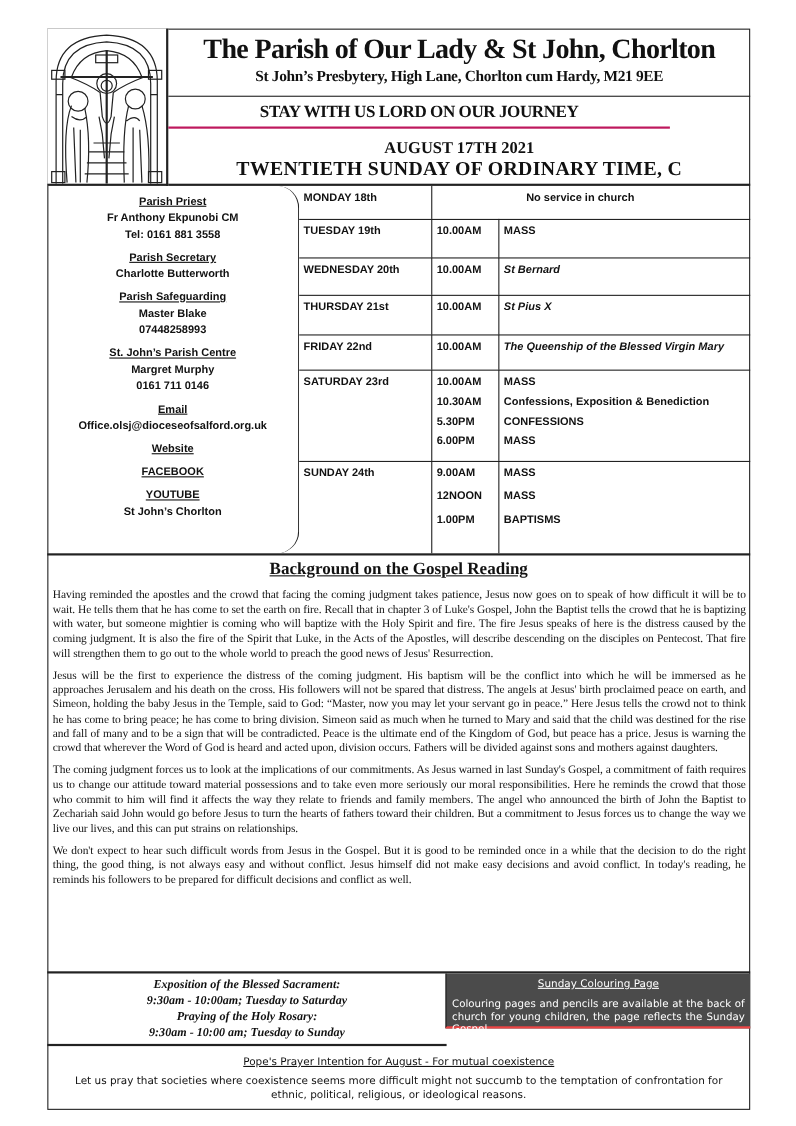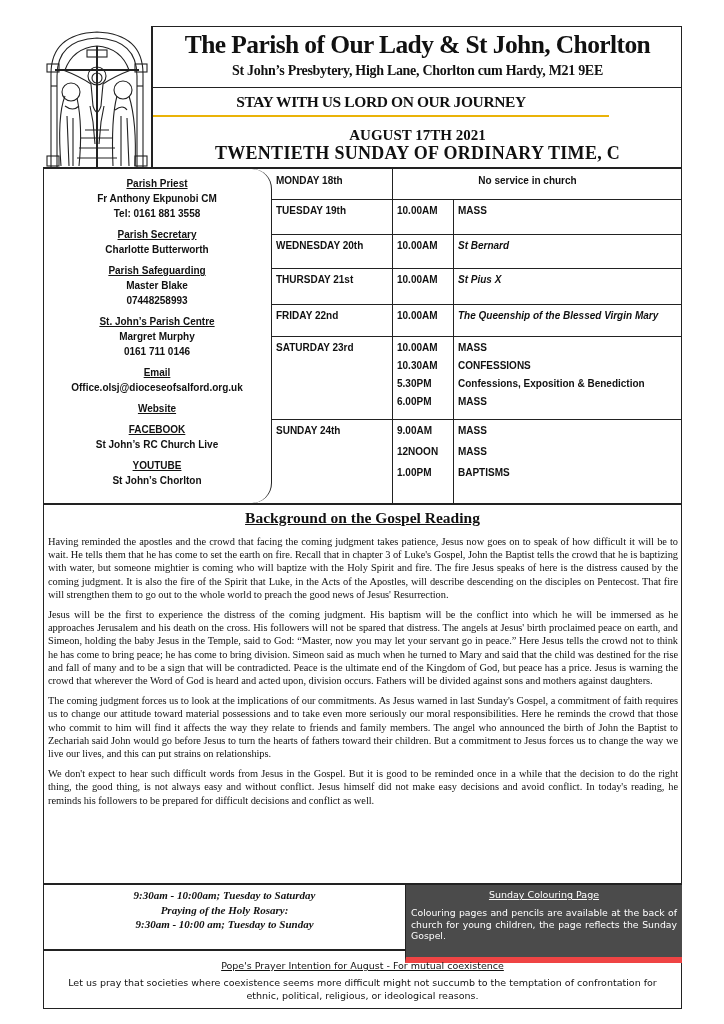--- a/index.html
+++ b/index.html
@@ -10,21 +10,21 @@
   .comic { font-family: "DejaVu Sans", sans-serif; }
 
   
   #frame { left: 43px; top: 26px; width: 639px; height: 983px; border: 1.5px solid #222; }
 
   
   #crucifix { left: 43px; top: 26px; width: 110px; height: 143px; border-right: 2px solid #222; border-bottom: 2px solid #222; background: #fff; }
   #title-block { left: 153px; top: 26px; width: 529px; height: 62px; border-bottom: 1.5px solid #222; text-align: center; }
   #title { position: absolute; left: 0; right: 0; top: 4px; font-size: 25.5px; font-weight: bold; letter-spacing: -0.6px; }
   #address { position: absolute; left: 0; right: 0; top: 37px; font-size: 14px; font-weight: bold; letter-spacing: -0.3px; }
-  #motto-block { left: 153px; top: 88px; width: 456px; height: 29px; border-bottom: 2px solid #eab308; text-align: center; }
+  #motto-block { left: 153px; top: 88px; width: 456px; height: 29px; border-bottom: 2px solid #be185d; text-align: center; }
   #motto { position: absolute; left: 0; right: 0; top: 5px; font-size: 15.5px; font-weight: bold; letter-spacing: -0.4px; }
   #date-block { left: 153px; top: 117px; width: 529px; height: 52px; border-bottom: 2px solid #222; text-align: center; }
   #date-line1 { position: absolute; left: 0; right: 0; top: 10px; font-size: 15px; font-weight: bold; }
   #date-line2 { position: absolute; left: 0; right: 0; top: 26px; font-size: 18px; font-weight: bold; letter-spacing: 0.3px; }
 
   
   #contacts { left: 43px; top: 169px; width: 229px; height: 334px; border-right: 1.5px solid #222; text-align: center; font-size: 10px; font-weight: bold; line-height: 15px; }
   .contact-group { margin-bottom: 6px; }
   .contact-heading { text-decoration: underline; }
   #contacts-inner { padding-top: 7px; }
@@ -43,21 +43,21 @@
 
   
   #gospel { left: 43px; top: 503px; width: 639px; height: 382px; border-top: 2px solid #222; border-bottom: 2px solid #222; }
   #gospel-title { position: absolute; left: 0; right: 0; top: 4px; text-align: center; font-size: 15.5px; font-weight: bold; text-decoration: underline; }
   #gospel-body { position: absolute; left: 5px; right: 4px; top: 30px; font-size: 10.4px; line-height: 13.2px; text-align: justify; letter-spacing: -0.05px; }
   #gospel-body p { margin: 0 0 7px 0; }
 
   
   #exposition { left: 43px; top: 885px; width: 363px; height: 66px; border-bottom: 2px solid #222; text-align: center; font-style: italic; font-weight: bold; font-size: 11px; line-height: 14.5px; }
   #exposition-inner { padding-top: 3px; }
-  #colouring { left: 405px; top: 885px; width: 277px; height: 78px; background: #4b4b4b; color: #ffffff; border-left: 1.5px solid #222; border-bottom: 6px solid #ef4444; }
+  #colouring { left: 405px; top: 885px; width: 277px; height: 50px; background: #4b4b4b; color: #ffffff; border-left: 1.5px solid #222; border-bottom: 2px solid #ef4444; }
   #colouring-title { position: absolute; left: 0; right: 0; top: 4px; text-align: center; font-size: 9.5px; text-decoration: underline; }
   #colouring-body { position: absolute; left: 5px; right: 5px; top: 22px; font-size: 9.3px; line-height: 11.5px; text-align: justify; }
   #pope { left: 43px; top: 951px; width: 639px; height: 58px; text-align: center; }
   #pope-title { position: absolute; left: 0; right: 0; top: 9px; font-size: 9.5px; text-decoration: underline; }
   #pope-body { position: absolute; left: 20px; right: 20px; top: 25px; font-size: 9.5px; line-height: 13px; }
 </style>
 </head>
 <body>
 
 <div id="frame" class="abs"></div>
@@ -131,21 +131,20 @@
     </div>
     <div class="contact-group">
       <div class="contact-heading">Email</div>
       <div>Office.olsj@dioceseofsalford.org.uk</div>
     </div>
     <div class="contact-group">
       <div class="contact-heading">Website</div>
     </div>
     <div class="contact-group">
       <div class="contact-heading">FACEBOOK</div>
-      <div>St John’s RC Church Live</div>
     </div>
     <div class="contact-group">
       <div class="contact-heading">YOUTUBE</div>
       <div>St John’s Chorlton</div>
     </div>
   </div>
 </div>
 
 <div id="schedule" class="abs cal">
   <div class="row" style="top:0;height:30px;">
@@ -175,22 +174,22 @@
   <div class="row" style="top:167px;height:83px;">
     <div class="cell-day">SATURDAY 23rd</div>
     <div class="cell-time">
       <span class="line">10.00AM</span>
       <span class="line">10.30AM</span>
       <span class="line">5.30PM</span>
       <span class="line">6.00PM</span>
     </div>
     <div class="cell-event">
       <span class="line">MASS</span>
+      <span class="line">Confessions, Exposition &amp; Benediction</span>
       <span class="line">CONFESSIONS</span>
-      <span class="line">Confessions, Exposition &amp; Benediction</span>
       <span class="line">MASS</span>
     </div>
   </div>
   <div class="row sun" style="top:250px;height:84px;border-bottom:none;">
     <div class="cell-day">SUNDAY 24th</div>
     <div class="cell-time">
       <span class="line">9.00AM</span>
       <span class="line">12NOON</span>
       <span class="line">1.00PM</span>
     </div>
@@ -207,20 +206,21 @@
   <div id="gospel-body">
     <p>Having reminded the apostles and the crowd that facing the coming judgment takes patience, Jesus now goes on to speak of how difficult it will be to wait. He tells them that he has come to set the earth on fire. Recall that in chapter 3 of Luke's Gospel, John the Baptist tells the crowd that he is baptizing with water, but someone mightier is coming who will baptize with the Holy Spirit and fire. The fire Jesus speaks of here is the distress caused by the coming judgment. It is also the fire of the Spirit that Luke, in the Acts of the Apostles, will describe descending on the disciples on Pentecost. That fire will strengthen them to go out to the whole world to preach the good news of Jesus' Resurrection.</p>
     <p>Jesus will be the first to experience the distress of the coming judgment. His baptism will be the conflict into which he will be immersed as he approaches Jerusalem and his death on the cross. His followers will not be spared that distress. The angels at Jesus' birth proclaimed peace on earth, and Simeon, holding the baby Jesus in the Temple, said to God: “Master, now you may let your servant go in peace.” Here Jesus tells the crowd not to think he has come to bring peace; he has come to bring division. Simeon said as much when he turned to Mary and said that the child was destined for the rise and fall of many and to be a sign that will be contradicted. Peace is the ultimate end of the Kingdom of God, but peace has a price. Jesus is warning the crowd that wherever the Word of God is heard and acted upon, division occurs. Fathers will be divided against sons and mothers against daughters.</p>
     <p>The coming judgment forces us to look at the implications of our commitments. As Jesus warned in last Sunday's Gospel, a commitment of faith requires us to change our attitude toward material possessions and to take even more seriously our moral responsibilities. Here he reminds the crowd that those who commit to him will find it affects the way they relate to friends and family members. The angel who announced the birth of John the Baptist to Zechariah said John would go before Jesus to turn the hearts of fathers toward their children. But a commitment to Jesus forces us to change the way we live our lives, and this can put strains on relationships.</p>
     <p>We don't expect to hear such difficult words from Jesus in the Gospel. But it is good to be reminded once in a while that the decision to do the right thing, the good thing, is not always easy and without conflict. Jesus himself did not make easy decisions and avoid conflict. In today's reading, he reminds his followers to be prepared for difficult decisions and conflict as well.</p>
   </div>
 </div>
 
 <div id="exposition" class="abs serif">
   <div id="exposition-inner">
+    <div>Exposition of the Blessed Sacrament:</div>
     <div>9:30am - 10:00am; Tuesday to Saturday</div>
     <div>Praying of the Holy Rosary:</div>
     <div>9:30am - 10:00 am; Tuesday to Sunday</div>
   </div>
 </div>
 
 <div id="colouring" class="abs comic" style="background: rgb(75, 75, 75);">
   <div id="colouring-title">Sunday Colouring Page</div>
   <div id="colouring-body">Colouring pages and pencils are available at the back of church for young children, the page reflects the Sunday Gospel.</div>
 </div>

